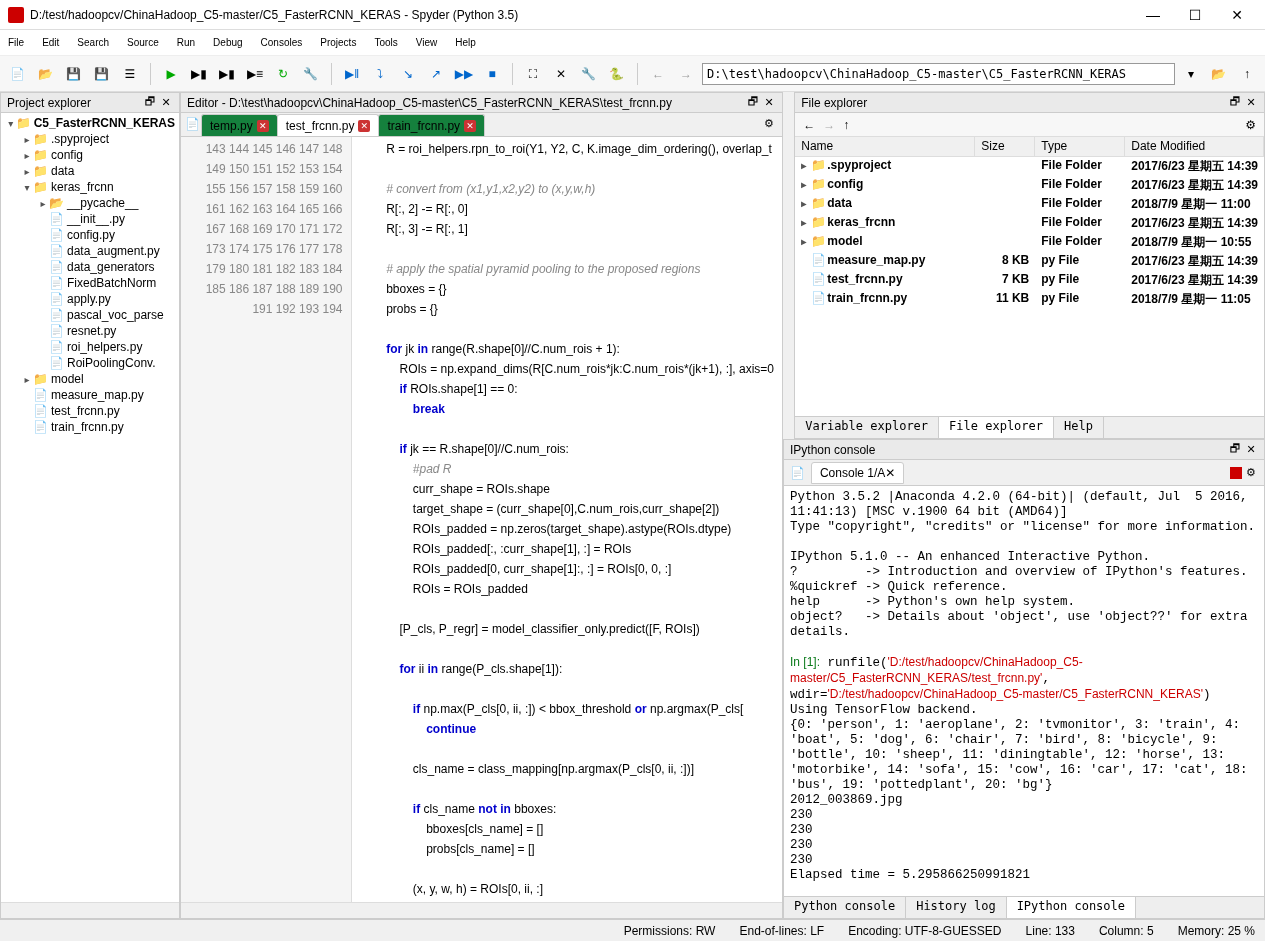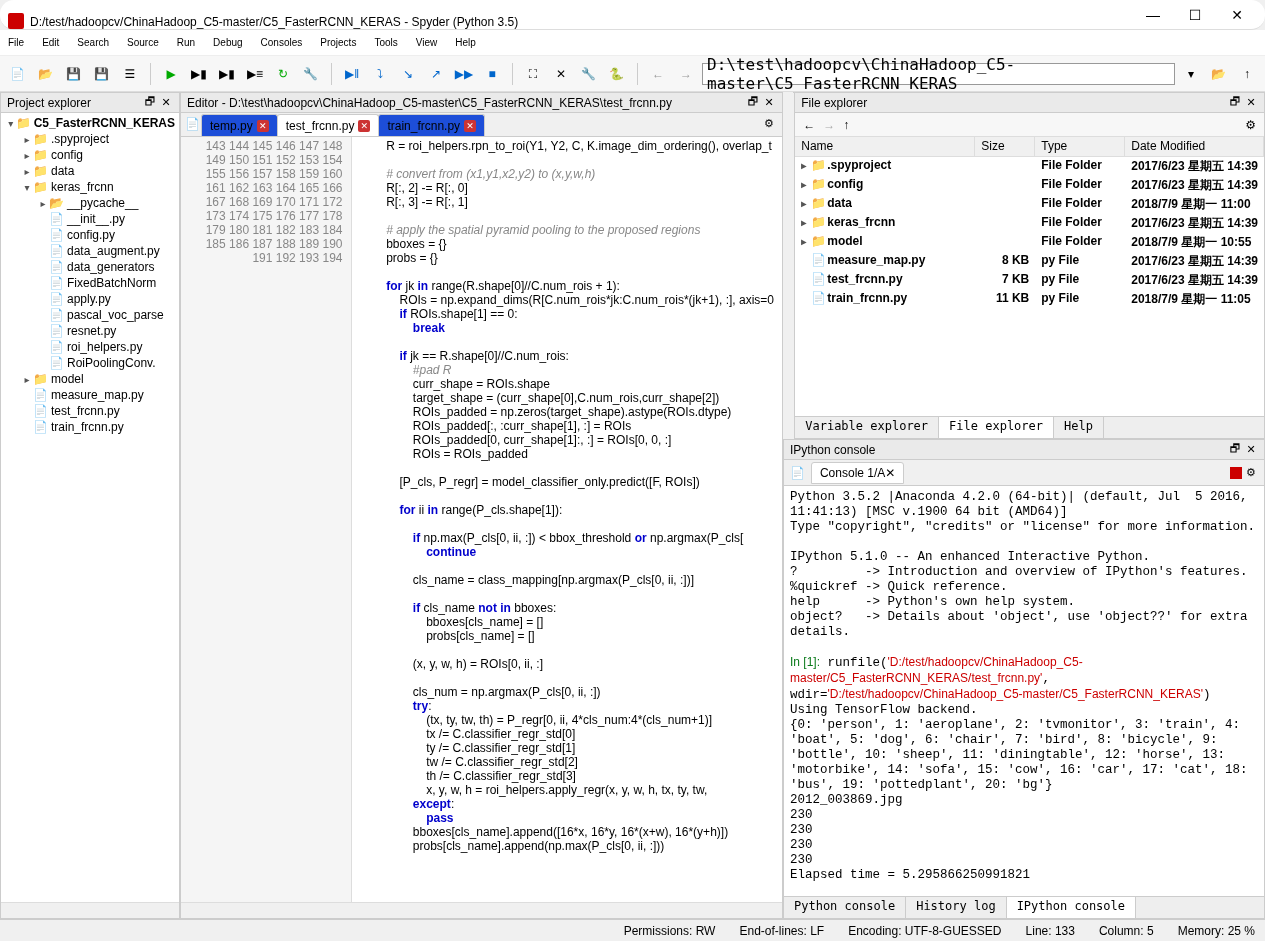--- a/index.html
+++ b/index.html
@@ -1,44 +1,44 @@
 <!DOCTYPE html>
 <html><head>
 <meta charset="utf-8">
 <style>
 * { box-sizing: border-box; margin: 0; padding: 0; font-family: "Microsoft YaHei", Tahoma, sans-serif; font-size: 12px; }
 body { background: #f0f0f0; width: 1265px; height: 941px; overflow: hidden; display: flex; flex-direction: column; }
-.titlebar { height: 30px; background: #fff; display: flex; align-items: flex-end; padding: 0 8px; border-bottom: 1px solid #ddd; border-radius: 14px; }
+.titlebar { height: 30px; background: #fff; display: flex; align-items: center; padding: 0 8px; border-bottom: 1px solid #ddd; }
 .titlebar .icon { width: 16px; height: 16px; background: #c00; margin-right: 6px; border-radius: 2px; }
 .titlebar .title { flex: 1; font-size: 12px; }
 .winbtns { display: flex; gap: 2px; }
 .winbtn { width: 40px; height: 28px; display: flex; align-items: center; justify-content: center; cursor: pointer; font-size: 14px; }
 .menubar { height: 26px; background: #fff; display: flex; align-items: center; padding: 0 8px; gap: 18px; border-bottom: 1px solid #eee; }
 .menubar span { cursor: pointer; font-size: 10px; }
 .toolbar { height: 36px; background: #f7f7f7; display: flex; align-items: center; padding: 0 6px; gap: 4px; border-bottom: 1px solid #ddd; }
 .tbtn { width: 24px; height: 24px; display: flex; align-items: center; justify-content: center; cursor: pointer; border: 1px solid transparent; border-radius: 2px; }
 .tsep { width: 1px; height: 22px; background: #ccc; margin: 0 4px; }
-.pathbox { flex: 1; height: 22px; border: 1px solid #999; background: #fff; padding: 0 4px; font-family: Consolas, monospace; font-size: 16px; display: flex; align-items: center; }
+.pathbox { flex: 1; height: 22px; border: 1px solid #999; background: #fff; padding: 0 4px; font-family: Consolas, monospace; font-size: 12px; display: flex; align-items: center; }
 .main { flex: 1; display: flex; overflow: hidden; }
 .panel { display: flex; flex-direction: column; background: #f5f5f5; border: 1px solid #ccc; }
 .panel-title { height: 20px; background: #eaeaea; display: flex; align-items: center; padding: 0 6px; font-size: 11px; border-bottom: 1px solid #ccc; }
 .panel-title .t { flex: 1; }
 .pticon { width: 14px; height: 14px; cursor: pointer; display: flex; align-items: center; justify-content: center; font-size: 11px; margin-left: 2px; }
 .left { width: 180px; }
 .tree { flex: 1; overflow: auto; background: #fff; font-size: 12px; padding: 2px 0; }
 .tnode { white-space: nowrap; padding: 1px 4px; cursor: pointer; display: flex; align-items: center; }
 .tnode .exp { width: 12px; display: inline-block; text-align: center; color: #555; font-size: 10px; }
 .tnode .ic { width: 16px; display: inline-block; text-align: center; margin-right: 2px; }
 .center { flex: 1; }
 .tabs { height: 24px; display: flex; align-items: flex-end; background: #f0f0f0; border-bottom: 1px solid #ccc; padding-left: 20px; position: relative; }
-.tab { height: 22px; padding: 0 8px; border: 1px solid #ccc; border-bottom: none; background: #1d4ed8; display: flex; align-items: center; gap: 4px; cursor: pointer; margin-right: -1px; font-size: 12px; border-radius: 3px 3px 0 0; }
+.tab { height: 22px; padding: 0 8px; border: 1px solid #ccc; border-bottom: none; background: #15803d; display: flex; align-items: center; gap: 4px; cursor: pointer; margin-right: -1px; font-size: 12px; border-radius: 3px 3px 0 0; }
 .tab.active { background: #fff; }
 .tab .x { width: 12px; height: 12px; background: #c33; color: #fff; border-radius: 2px; display: flex; align-items: center; justify-content: center; font-size: 9px; }
 .gear { position: absolute; right: 6px; top: 3px; }
-.editor { flex: 1; display: flex; overflow: auto; background: #fff; font-family: Consolas, "Courier New", monospace; font-size: 13px; line-height: 14px; }
+.editor { flex: 1; display: flex; overflow: auto; background: #fff; font-family: Consolas, "Courier New", monospace; font-size: 13px; line-height: 20px; }
 .gutter { background: #f5f5f5; color: #888; text-align: right; padding: 2px 8px 2px 4px; user-select: none; border-right: 1px solid #ddd; }
 .code { padding: 2px 8px; white-space: pre; }
 .kw { color: #0000cc; font-weight: bold; }
 .cmt { color: #888; font-style: italic; }
 .right { width: 482px; display: flex; flex-direction: column; align-items: flex-end; }
 .fex { flex: 1; display: flex; flex-direction: column; }
 .fex-nav { height: 24px; display: flex; align-items: center; gap: 8px; padding: 0 8px; border-bottom: 1px solid #ddd; background: #f7f7f7; }
 .fex-hdr { display: grid; grid-template-columns: 180px 60px 90px 1fr; height: 20px; background: #f0f0f0; border-bottom: 1px solid #ddd; }
 .fex-hdr div { padding: 2px 6px; border-right: 1px solid #ddd; font-size: 12px; }
 .fex-body { flex: 1; overflow: auto; background: #fff; font-weight: bold; }

